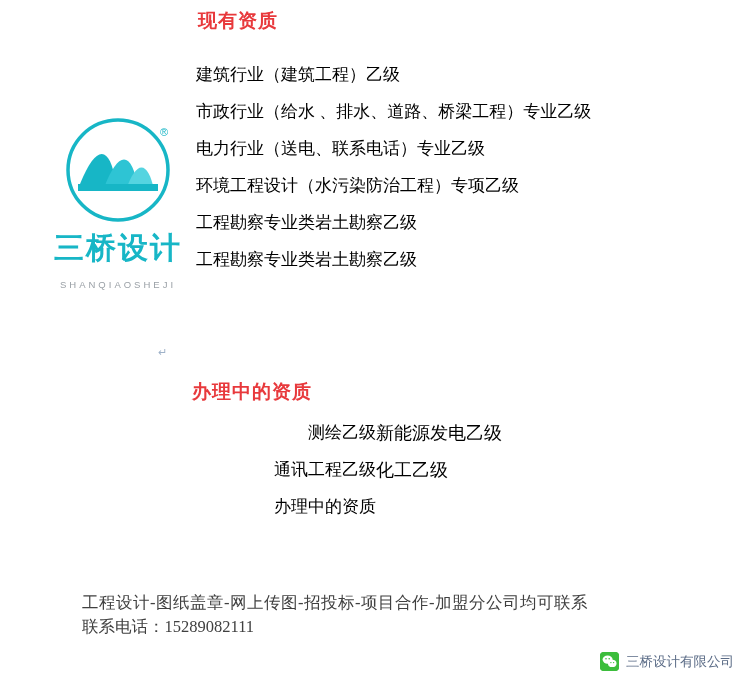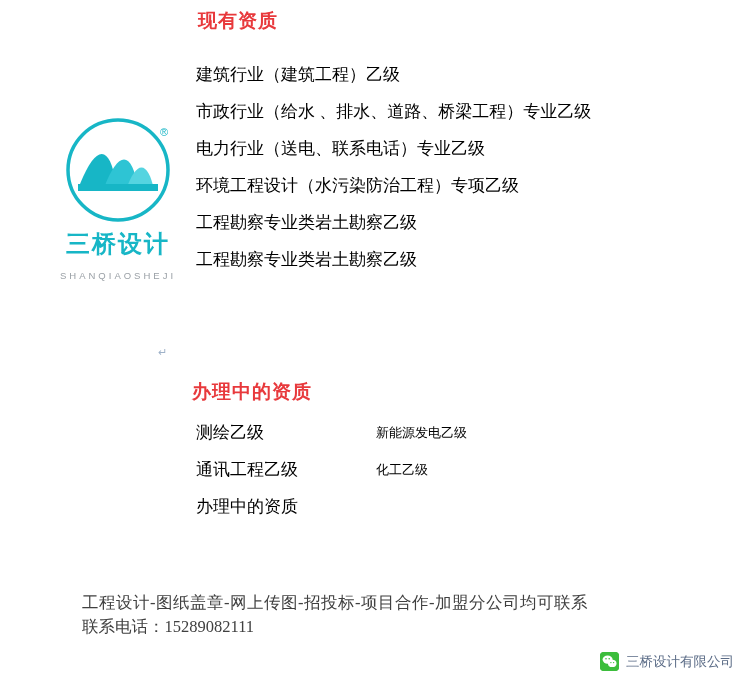--- a/index.html
+++ b/index.html
@@ -38,21 +38,21 @@
   .logo-reg {
     position: absolute;
     right: 2px;
     top: 8px;
     font-size: 11px;
     color: #16b5c5;
     font-family: "Liberation Sans", sans-serif;
   }
   .logo-cn {
     margin-top: 6px;
-    font-size: 24px;
+    font-size: 30px;
     letter-spacing: 2px;
     font-weight: bold;
     color: #17b6c6;
     font-family: "Liberation Sans", sans-serif;
     text-align: center;
   }
   .logo-en {
     margin-top: 10px;
     font-size: 9.5px;
     letter-spacing: 3px;
@@ -87,33 +87,34 @@
     white-space: nowrap;
     font-family: "Liberation Serif", "DejaVu Serif", serif;
   }
 
   
   .pending-grid {
     position: absolute;
     left: 196px;
     top: 424px;
     width: 400px;
+    text-align: right;
   }
   .pending-row {
     display: flex;
     margin-bottom: 19px;
   }
   .pending-col-a {
     width: 180px;
     font-size: 17px;
     line-height: 18px;
     white-space: nowrap;
   }
   .pending-col-b {
-    font-size: 13px;
+    font-size: 18px;
     line-height: 18px;
     white-space: nowrap;
   }
 
   
   .footer-line {
     position: absolute;
     color: #404040;
     font-weight: normal;
     font-family: "Liberation Serif", serif;

